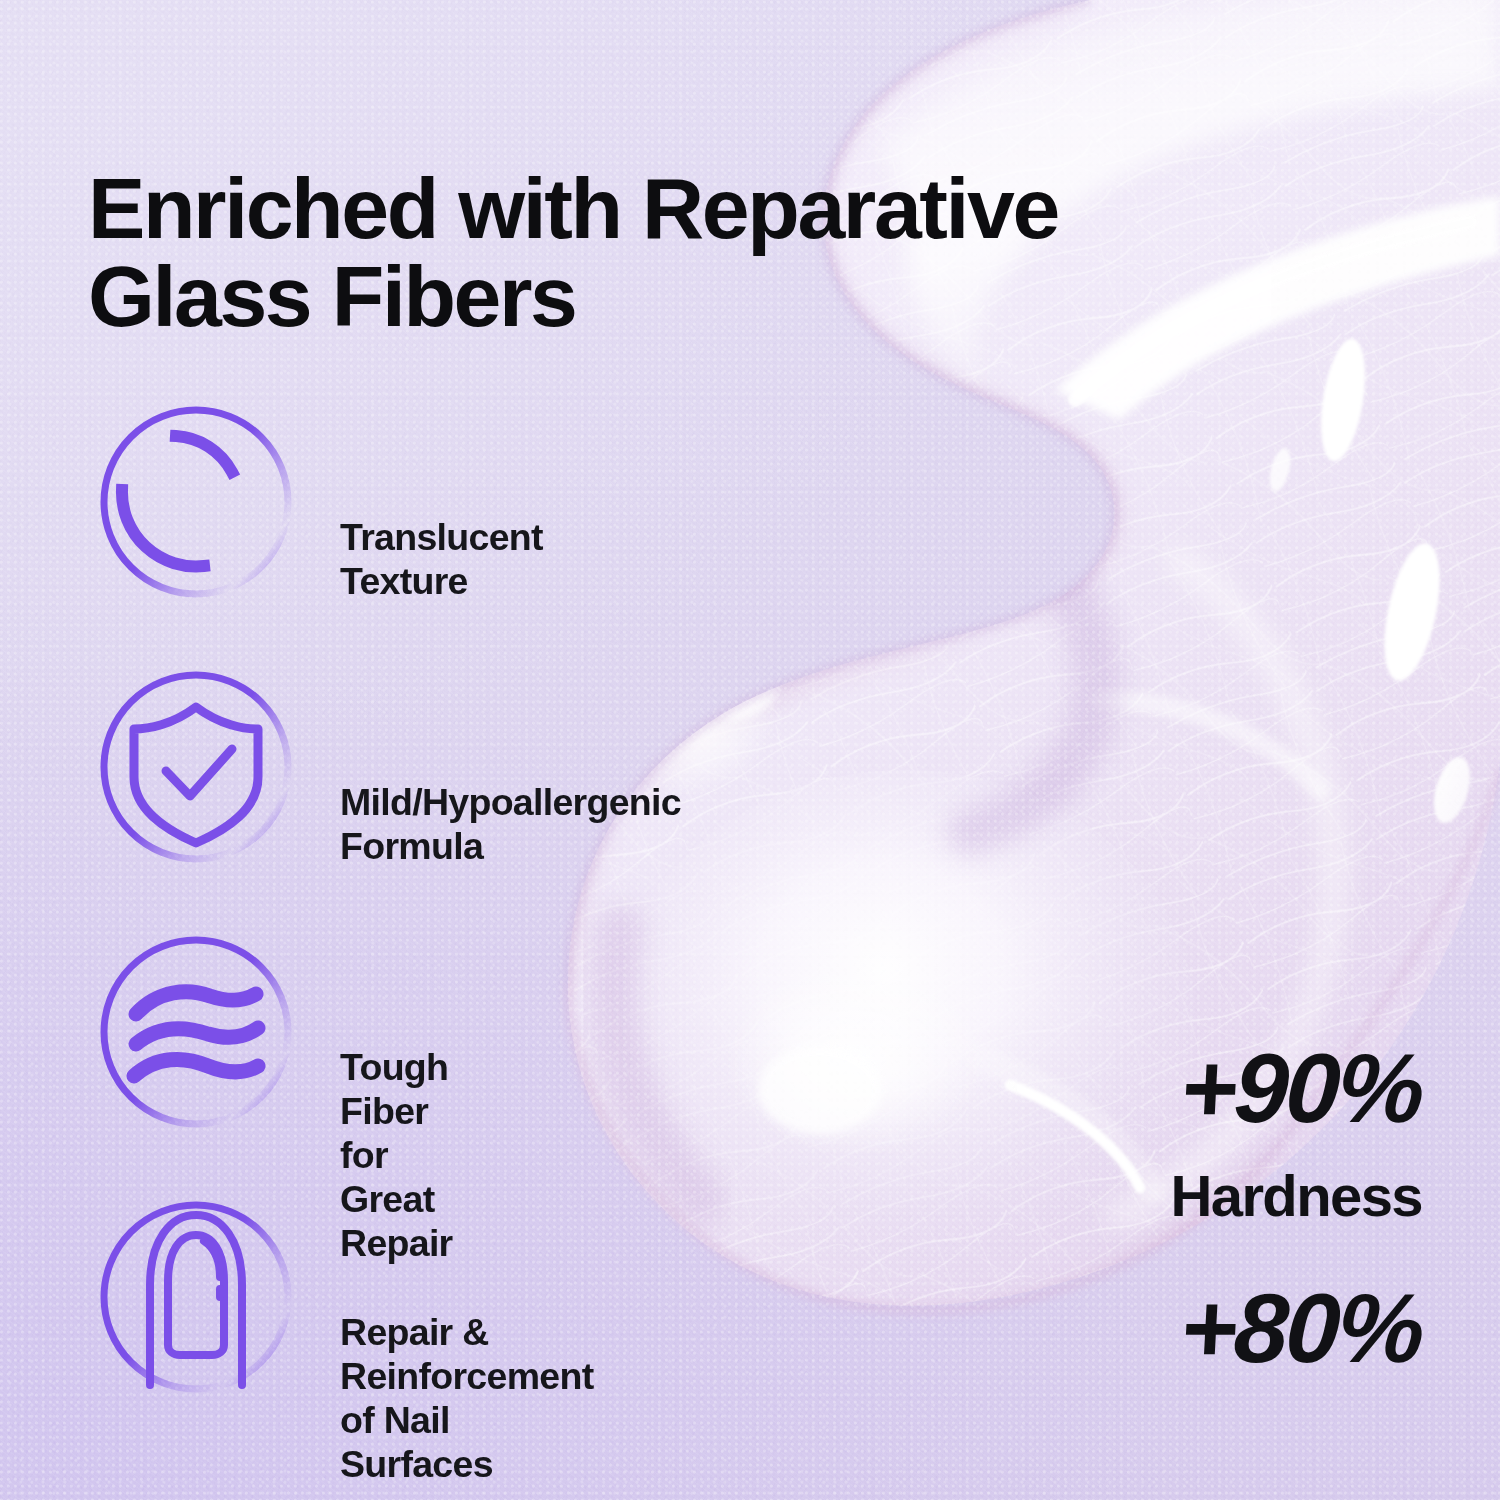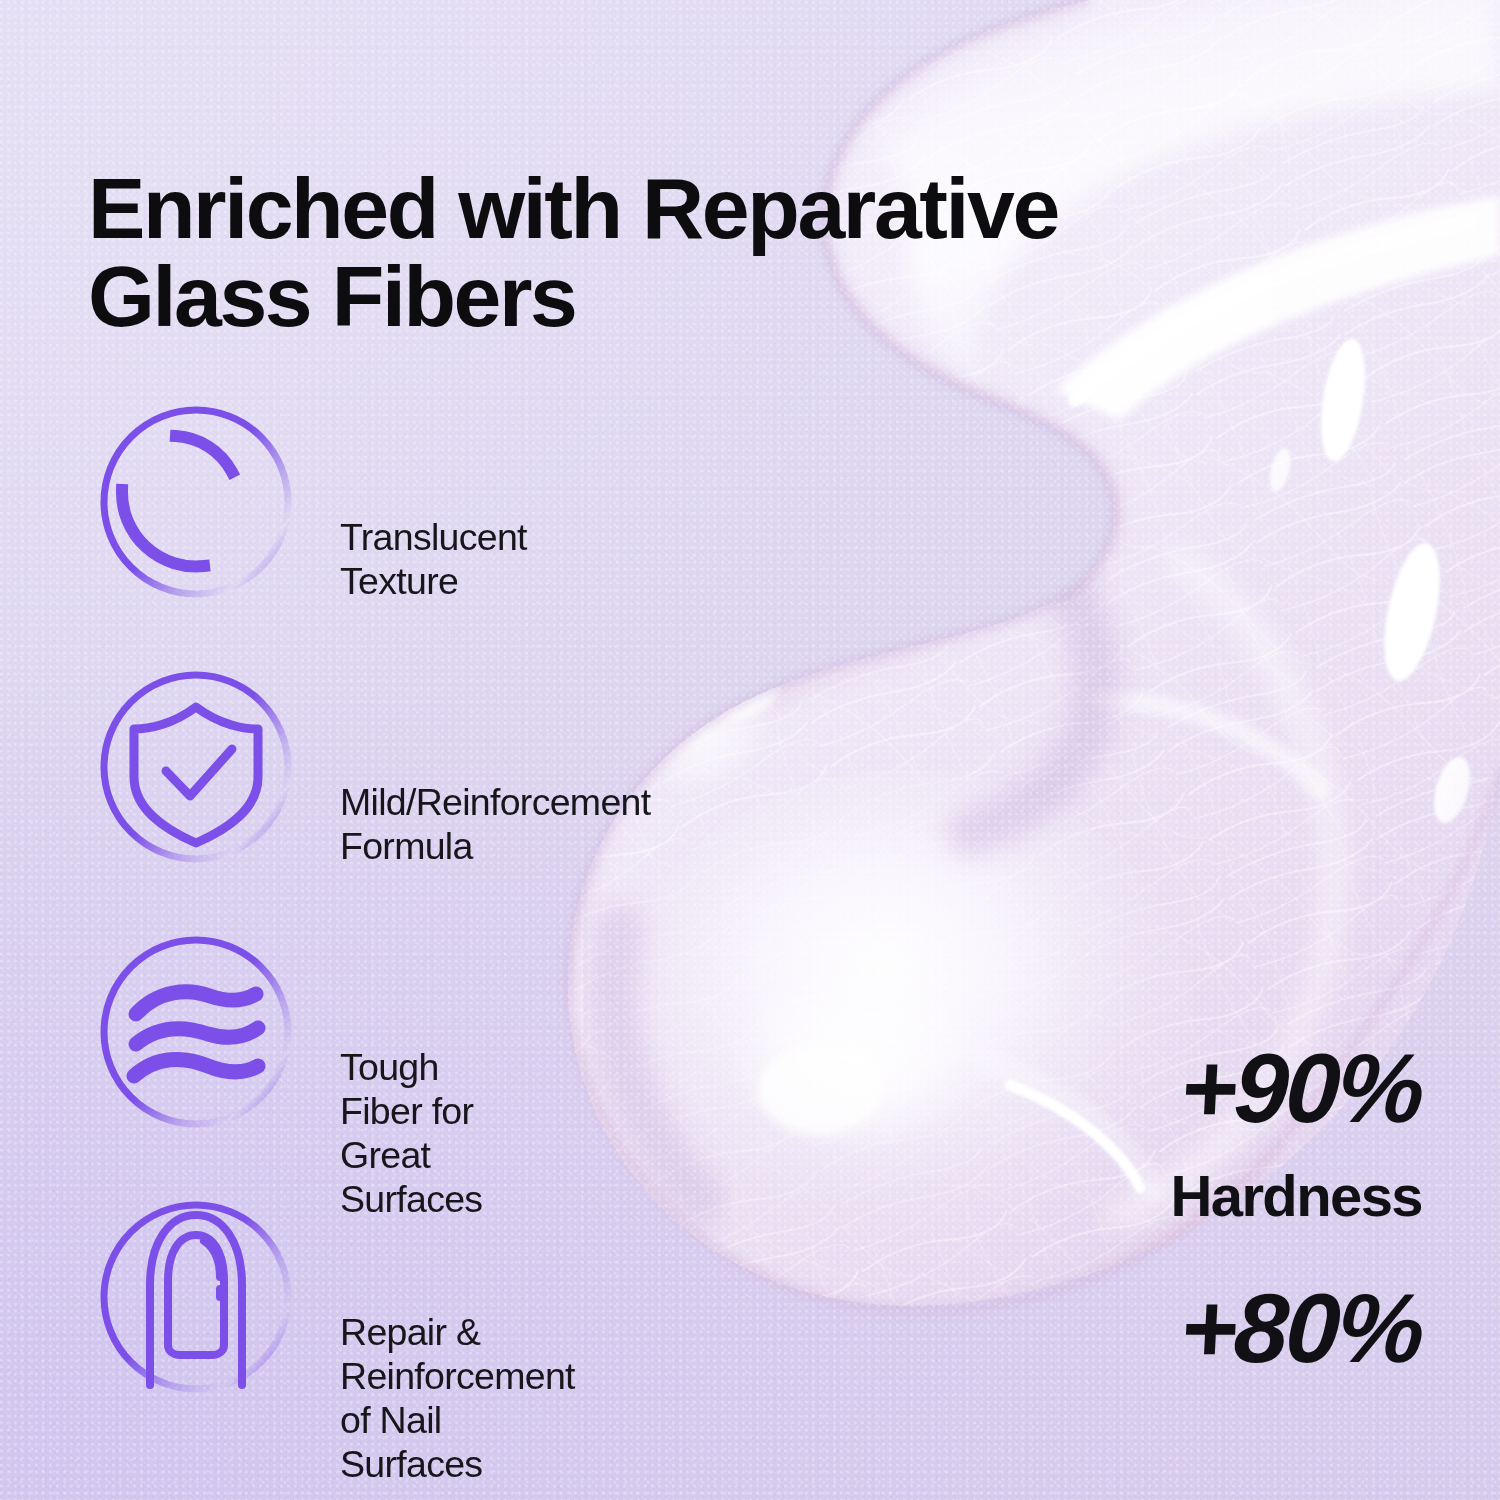--- a/index.html
+++ b/index.html
@@ -48,21 +48,21 @@
     white-space:pre-line;
   }
 
   
   .features{position:absolute;left:92px;top:398px;z-index:40;}
   .feature{position:relative;height:265px;}
   .f-icon{position:absolute;left:0;top:0;width:208px;height:208px;}
   .f-label{
     position:absolute;left:248px;top:118px;
     font-size:37.5px;line-height:1.17;
-    font-weight:400;letter-spacing:-.7px;color:#16161b;
+    font-weight:700;letter-spacing:-.7px;color:#16161b;
     white-space:pre-line;
   }
 
   
   .stats{position:absolute;right:78px;top:1040px;z-index:40;text-align:right;}
   .stat{margin-bottom:52px;}
   .stat:last-child{margin-bottom:0;}
   .stat-value{
     font-size:98px;line-height:.98;font-weight:700;
     font-style:italic;
@@ -273,21 +273,21 @@
         <circle cx="104" cy="104" r="92" fill="none" stroke="url(#ringFade2)" stroke-width="7" stroke-linecap="round"></circle>
         <path d="M 104 44
                  C 128 62 152 66 166 66
                  L 166 114
                  C 166 146 136 166 104 180
                  C 72 166 42 146 42 114
                  L 42 66
                  C 56 66 80 62 104 44 Z" fill="none" stroke="#7b4fe8" stroke-width="9" stroke-linejoin="round" stroke-linecap="round"></path>
         <path d="M 74 108 L 98 133 L 140 86" fill="none" stroke="#7b4fe8" stroke-width="9" stroke-linecap="round" stroke-linejoin="round"></path>
       </svg>
-      <div class="f-label">Mild/Reinforcement
+      <div class="f-label">Mild/Hypoallergenic
 Formula</div>
     </div>
 
     <div class="feature">
       <svg class="f-icon" viewBox="0 0 208 208" aria-hidden="true">
         <defs>
           <linearGradient id="ringFade3" x1="0" y1="0" x2="1" y2="0.85">
             <stop offset="0%" stop-color="#7b4fe8" stop-opacity="1"></stop>
             <stop offset="52%" stop-color="#7b4fe8" stop-opacity="1"></stop>
             <stop offset="74%" stop-color="#7b4fe8" stop-opacity=".3"></stop>
@@ -296,21 +296,21 @@
           </linearGradient>
         </defs>
         <circle cx="104" cy="104" r="92" fill="none" stroke="url(#ringFade3)" stroke-width="7" stroke-linecap="round"></circle>
         <g fill="none" stroke="#7b4fe8" stroke-width="15" stroke-linecap="round">
           <path d="M 44 86 C 66 62 96 60 118 68 C 136 74 150 74 164 66"></path>
           <path d="M 44 116 C 66 98 92 98 116 106 C 136 112 152 110 166 100"></path>
           <path d="M 42 148 C 64 128 92 128 116 138 C 136 146 152 146 166 138"></path>
         </g>
       </svg>
       <div class="f-label">Tough Fiber for
-Great Surfaces</div>
+Great Repair</div>
     </div>
 
     <div class="feature">
       <svg class="f-icon" viewBox="0 0 208 208" aria-hidden="true">
         <defs>
           <linearGradient id="ringFade4" x1="0" y1="0" x2="1" y2="0.85">
             <stop offset="0%" stop-color="#7b4fe8" stop-opacity="1"></stop>
             <stop offset="48%" stop-color="#7b4fe8" stop-opacity="1"></stop>
             <stop offset="70%" stop-color="#7b4fe8" stop-opacity=".3"></stop>
             <stop offset="86%" stop-color="#7b4fe8" stop-opacity="0"></stop>

